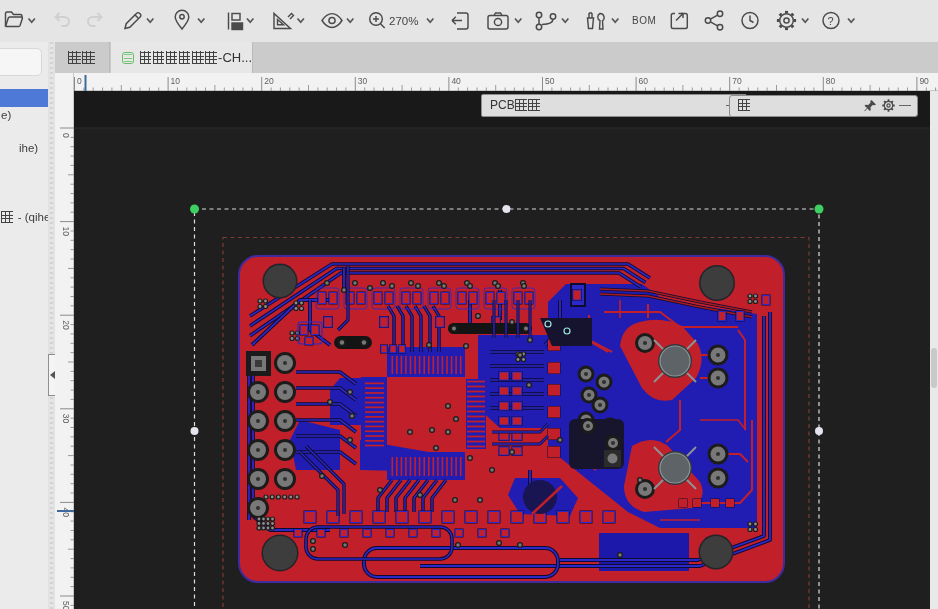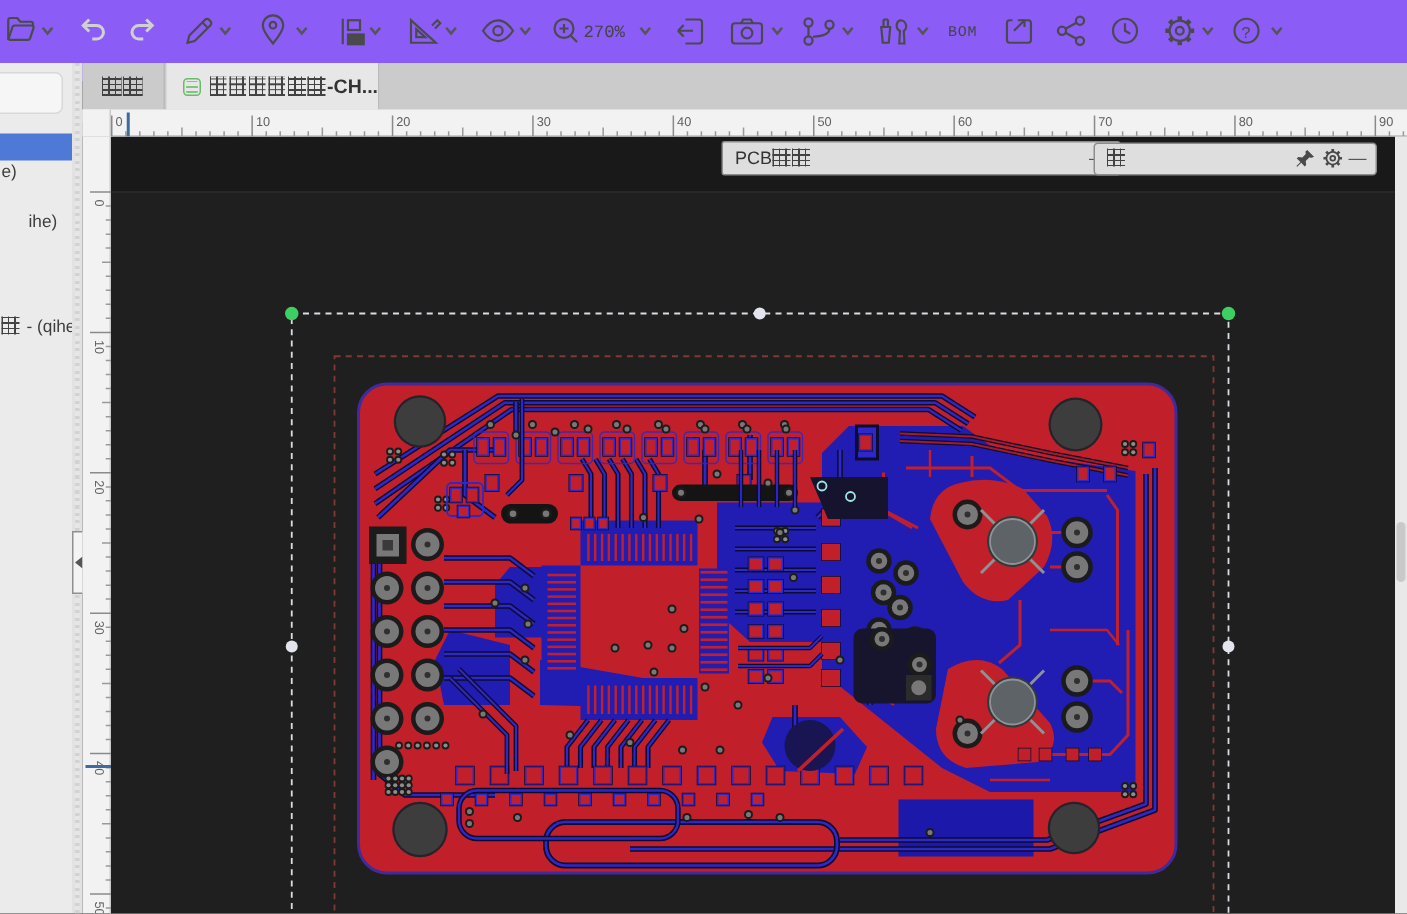--- a/index.html
+++ b/index.html
@@ -1,25 +1,25 @@
 <!DOCTYPE html>
 <html><head><meta charset="utf-8"><style>
 * { margin:0; padding:0; box-sizing:border-box; }
 html,body { width:938px; height:609px; overflow:hidden; font-family:"Liberation Sans",sans-serif; }
 #app { position:relative; width:938px; height:609px; background:#1e1e1e; }
-#toolbar { position:absolute; left:0; top:0; width:938px; height:54px; background:#8b5cf6;font-family:Liberation Mono, monospace; }
+#toolbar { position:absolute; left:0; top:0; width:938px; height:54px; background:#e5e5e5; }
 #sidebar { position:absolute; left:0; top:42px; width:48px; height:567px; background:#ebebeb; }
 #sidebox { position:absolute; left:-6px; top:5.5px; width:48px; height:28px; background:#f6f6f6; border:1.5px solid #d8d8d8; border-radius:5px; }
 #siderow { position:absolute; left:0; top:46.5px; width:48px; height:18px; background:#4e79d6; }
 .sidetxt { position:absolute; font-size:11.5px; color:#3d3d3d; white-space:nowrap; }
 #splitter { position:absolute; left:48px; top:42px; width:7px; height:567px; background:#e2e2e2;
   background-image:repeating-linear-gradient(0deg,#d2d2d2 0 2px,#e6e6e6 2px 5px); background-size:3px 100%; background-position:2px 0; background-repeat:no-repeat; }
 #sphandle { position:absolute; left:48px; top:354px; width:7.5px; height:42px; background:#f4f4f4; border:1px solid #8f8f8f; }
 #sphandle:after { content:""; position:absolute; left:1px; top:16px; border:4px solid transparent; border-right:5px solid #555; border-left:0; }
-#tabbar { position:absolute; left:55px; top:42px; width:883px; height:39px; background:#cbcbcb; border-bottom:1px solid #b3b3b3;font-weight:bold; }
+#tabbar { position:absolute; left:55px; top:42px; width:883px; height:39px; background:#cbcbcb; border-bottom:1px solid #b3b3b3; }
 #tab1 { position:absolute; left:0; top:0; width:55px; height:31px; border-right:1px solid #bababa; color:#333; font-size:13px; display:flex; align-items:center; justify-content:center; }
 #tab2 { position:absolute; left:56px; top:0; width:142px; height:31px; background:#e7e7e7; border-right:1px solid #bababa; color:#333; font-size:13px; display:flex; align-items:center; padding-left:11px; white-space:nowrap; overflow:hidden; }
 #hrulerbg { position:absolute; left:55px; top:73px; width:883px; height:18px; background:#f2f2f2; border-bottom:1px solid #c9c9c9; }
 #cornerbox { position:absolute; left:55px; top:73px; width:19px; height:18px; background:#f2f2f2; border-right:1px solid #c9c9c9; }
 #vrulerbg { position:absolute; left:55px; top:91px; width:19px; height:518px; background:#f2f2f2; border-right:1px solid #c9c9c9; }
 #rscroll { position:absolute; left:930px; top:91px; width:8px; height:518px; background:#e9e9e9; }
 #rthumb { position:absolute; left:931px; top:348px; width:6px; height:40px; background:#c9c9c9; border-radius:3px; }
 .panel { position:absolute; background:#dedede; border:1px solid #8c8c8c; border-radius:2px; color:#333; font-size:12px; }
 .cj { display:inline-block; vertical-align:-2px; margin-right:1.5px;
   background-image:repeating-linear-gradient(0deg,#3a3a3a 0 1px,transparent 1px 3.6px),repeating-linear-gradient(90deg,#3a3a3a 0 1px,transparent 1px 4.2px);

